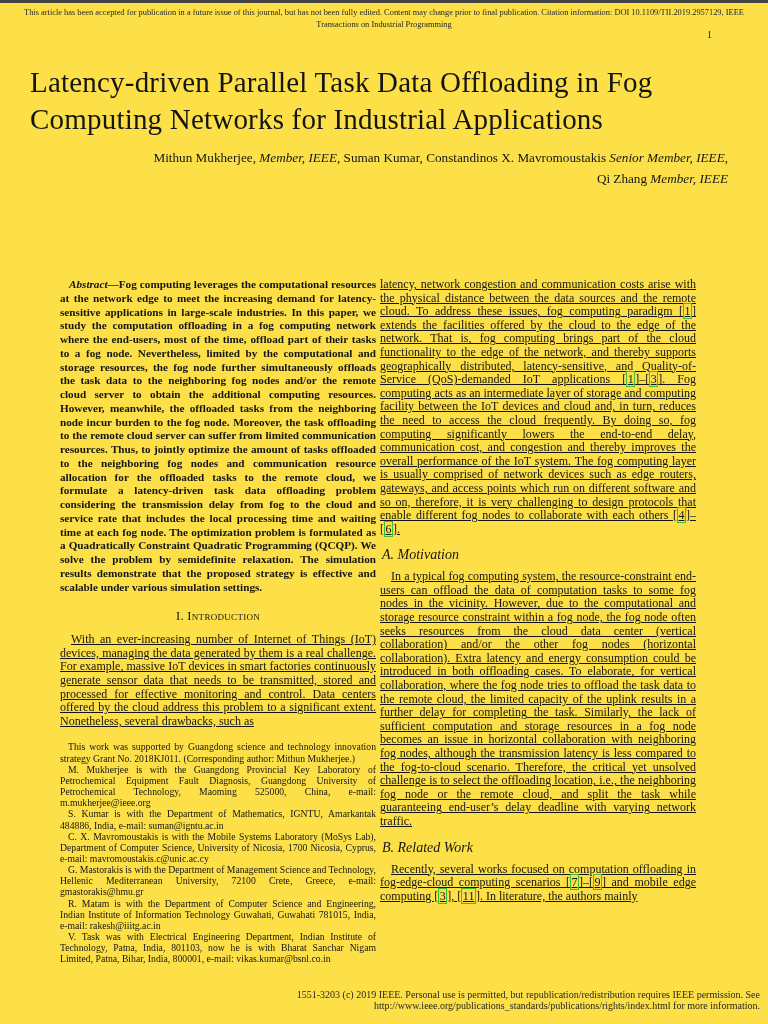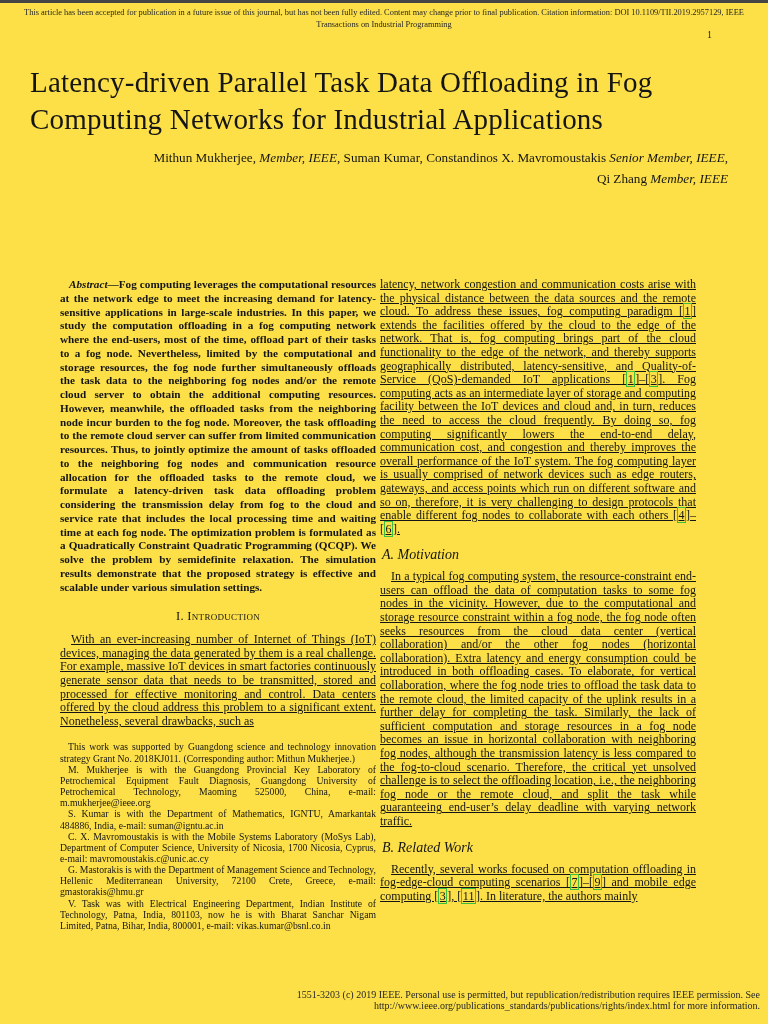--- a/index.html
+++ b/index.html
@@ -75,20 +75,21 @@
       <h2 class="sec">I. Introduction</h2>
 
       <p class="body ind">With an ever-increasing number of Internet of Things (IoT) devices, managing the data generated by them is a real challenge. For example, massive IoT devices in smart factories continuously generate sensor data that needs to be transmitted, stored and processed for effective monitoring and control. Data centers offered by the cloud address this problem to a significant extent. Nonetheless, several drawbacks, such as</p>
 
       <div class="footnotes">
         <p>This work was supported by Guangdong science and technology innovation strategy Grant No. 2018KJ011. (Corresponding author: Mithun Mukherjee.)</p>
         <p>M. Mukherjee is with the Guangdong Provincial Key Laboratory of Petrochemical Equipment Fault Diagnosis, Guangdong University of Petrochemical Technology, Maoming 525000, China, e-mail: m.mukherjee@ieee.org</p>
         <p>S. Kumar is with the Department of Mathematics, IGNTU, Amarkantak 484886, India, e-mail: suman@igntu.ac.in</p>
         <p>C. X. Mavromoustakis is with the Mobile Systems Laboratory (MoSys Lab), Department of Computer Science, University of Nicosia, 1700 Nicosia, Cyprus, e-mail: mavromoustakis.c@unic.ac.cy</p>
         <p>G. Mastorakis is with the Department of Management Science and Technology, Hellenic Mediterranean University, 72100 Crete, Greece, e-mail: gmastorakis@hmu.gr</p>
+        <p>R. Matam is with the Department of Computer Science and Engineering, Indian Institute of Information Technology Guwahati, Guwahati 781015, India, e-mail: rakesh@iiitg.ac.in</p>
         <p>V. Task was with Electrical Engineering Department, Indian Institute of Technology, Patna, India, 801103, now he is with Bharat Sanchar Nigam Limited, Patna, Bihar, India, 800001, e-mail: vikas.kumar@bsnl.co.in</p>
       </div>
     </div>
 
     <div class="col">
       <p class="body"><span>latency, network congestion and communication costs arise with the physical distance between the data sources and the remote cloud. To address these issues, fog computing paradigm [</span><span class="cite">1</span><span>] extends the facilities offered by the cloud to the edge of the network. That is, fog computing brings part of the cloud functionality to the edge of the network, and thereby supports geographically distributed, latency-sensitive, and Quality-of-Service (QoS)-demanded IoT applications [</span><span class="cite">1</span><span>]–[</span><span class="cite">3</span><span>]. Fog computing acts as an intermediate layer of storage and computing facility between the IoT devices and cloud and, in turn, reduces the need to access the cloud frequently. By doing so, fog computing significantly lowers the end-to-end delay, communication cost, and congestion and thereby improves the overall performance of the IoT system. The fog computing layer is usually comprised of network devices such as edge routers, gateways, and access points which run on different software and so on, therefore, it is very challenging to design protocols that enable different fog nodes to collaborate with each others [</span><span class="cite">4</span><span>]–[</span><span class="cite">6</span><span>].</span></p>
 
       <h3 class="subsec">A. Motivation</h3>
 
       <p class="body ind">In a typical fog computing system, the resource-constraint end-users can offload the data of computation tasks to some fog nodes in the vicinity. However, due to the computational and storage resource constraint within a fog node, the fog node often seeks resources from the cloud data center (vertical collaboration) and/or the other fog nodes (horizontal collaboration). Extra latency and energy consumption could be introduced in both offloading cases. To elaborate, for vertical collaboration, where the fog node tries to offload the task data to the remote cloud, the limited capacity of the uplink results in a further delay for completing the task. Similarly, the lack of sufficient computation and storage resources in a fog node becomes an issue in horizontal collaboration with neighboring fog nodes, although the transmission latency is less compared to the fog-to-cloud scenario. Therefore, the critical yet unsolved challenge is to select the offloading location, i.e., the neighboring fog node or the remote cloud, and split the task while guaranteeing end-user’s delay deadline with varying network traffic.</p>

